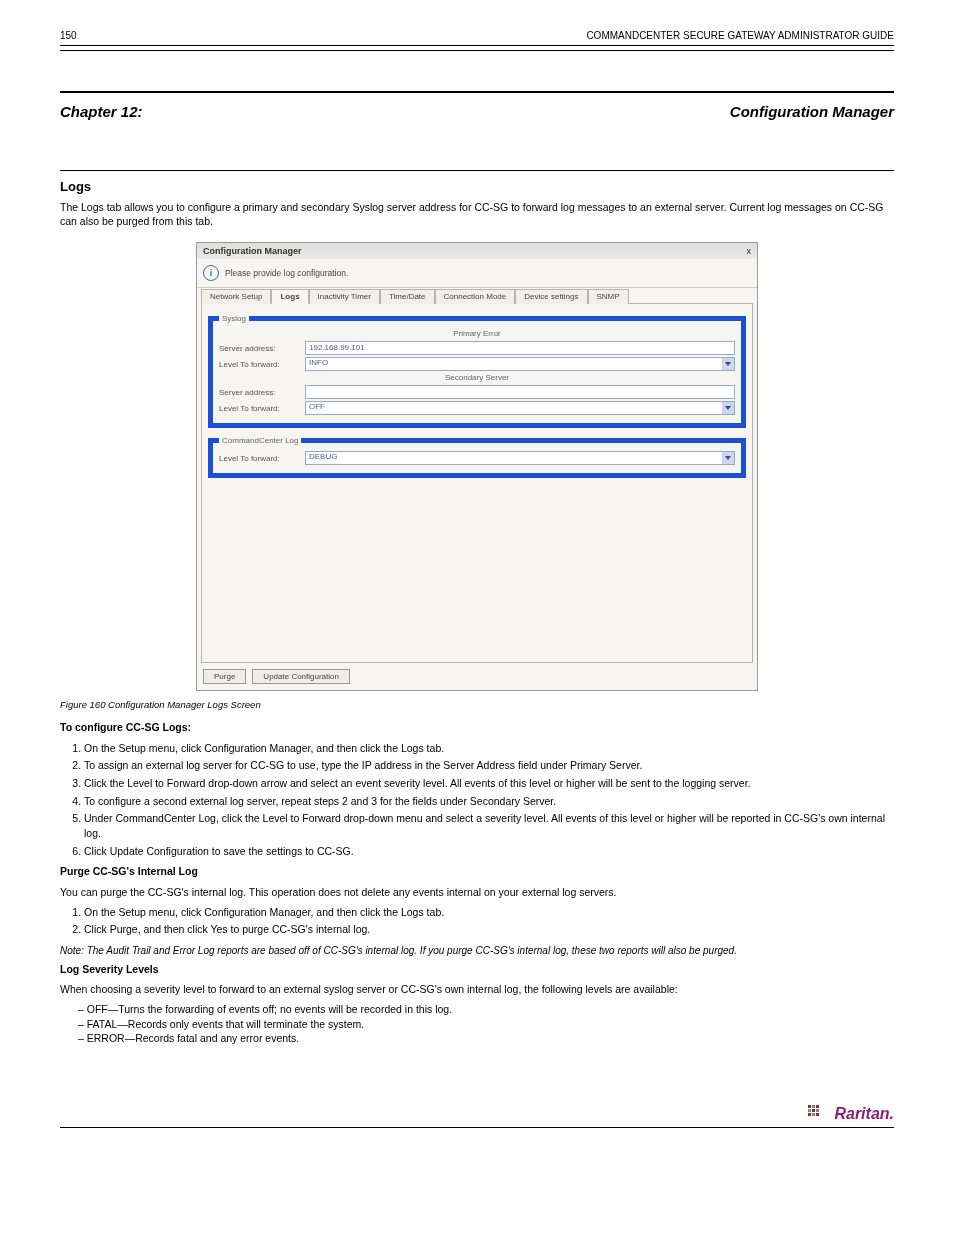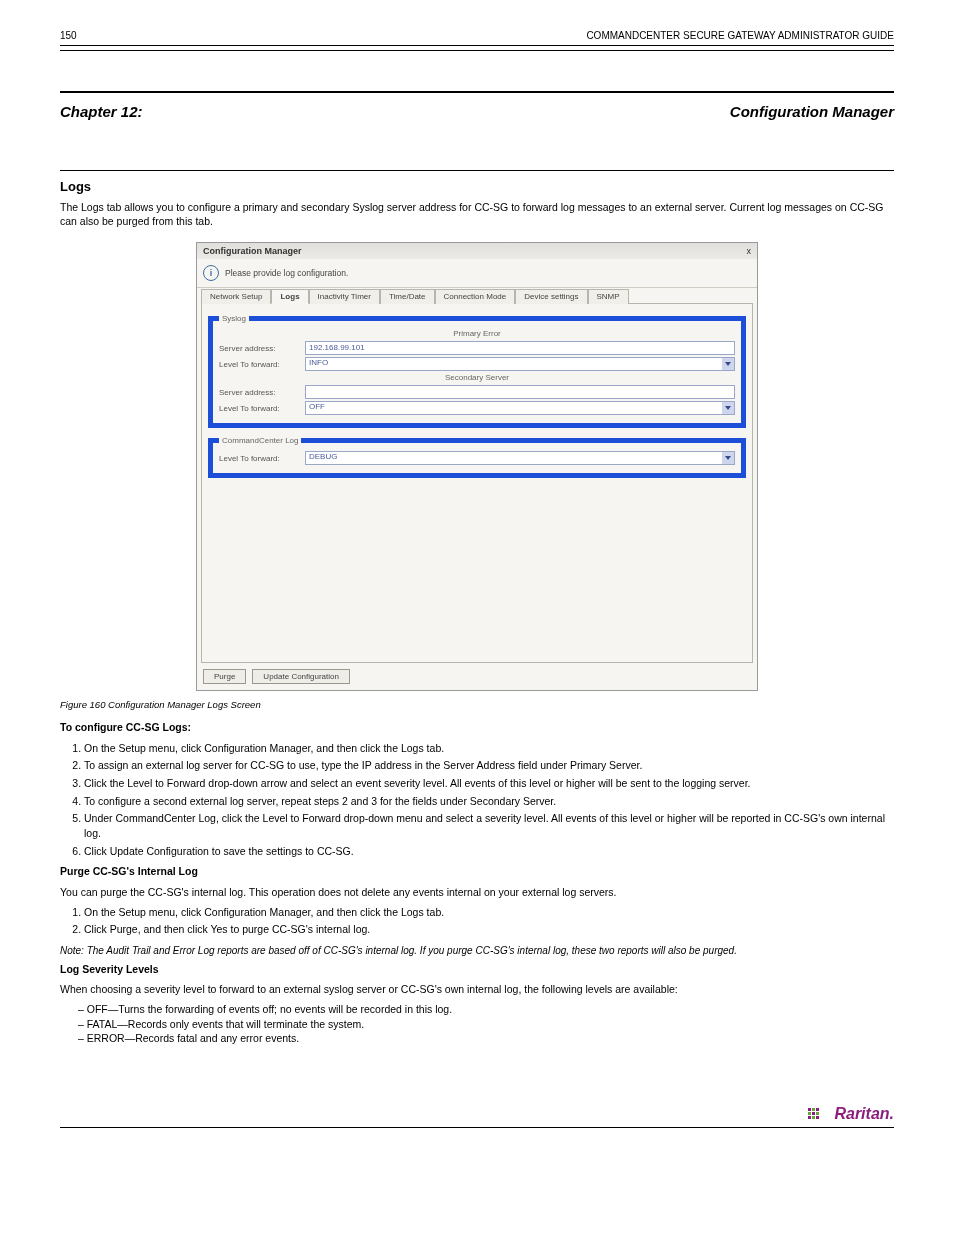--- a/index.html
+++ b/index.html
@@ -227,21 +227,21 @@
     display: flex;
     justify-content: space-between;
     align-items: flex-end;
   }
   .footer-rule {
     border-top: 1px solid #000;
     margin-bottom: 4px;
   }
   .footer-left { font-size: 10px; }
   .brand {
-    display: flex; align-items: center; gap: 12px;
+    display: flex; gap: 12px;
     color: #8a1d7d; font-weight: bold; font-style: italic; font-size: 16px;
   }
   .brand .dots {
     display: grid; grid-template-columns: repeat(3,3px); grid-auto-rows:3px; gap:1px; margin-right:3px;
   }
   .brand .dots span { background:#8a1d7d; width:3px; height:3px; }
   .brand .dots span.g { background:#6aa038; }
 </style>
 </head>
 <body>

